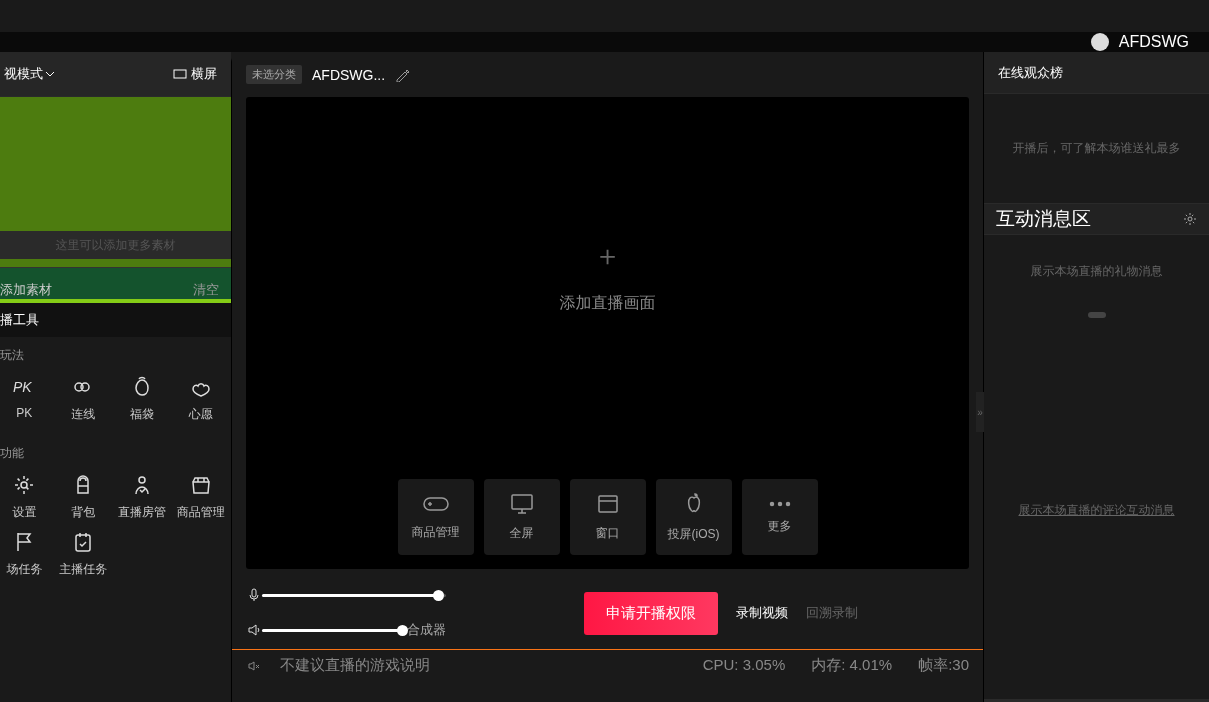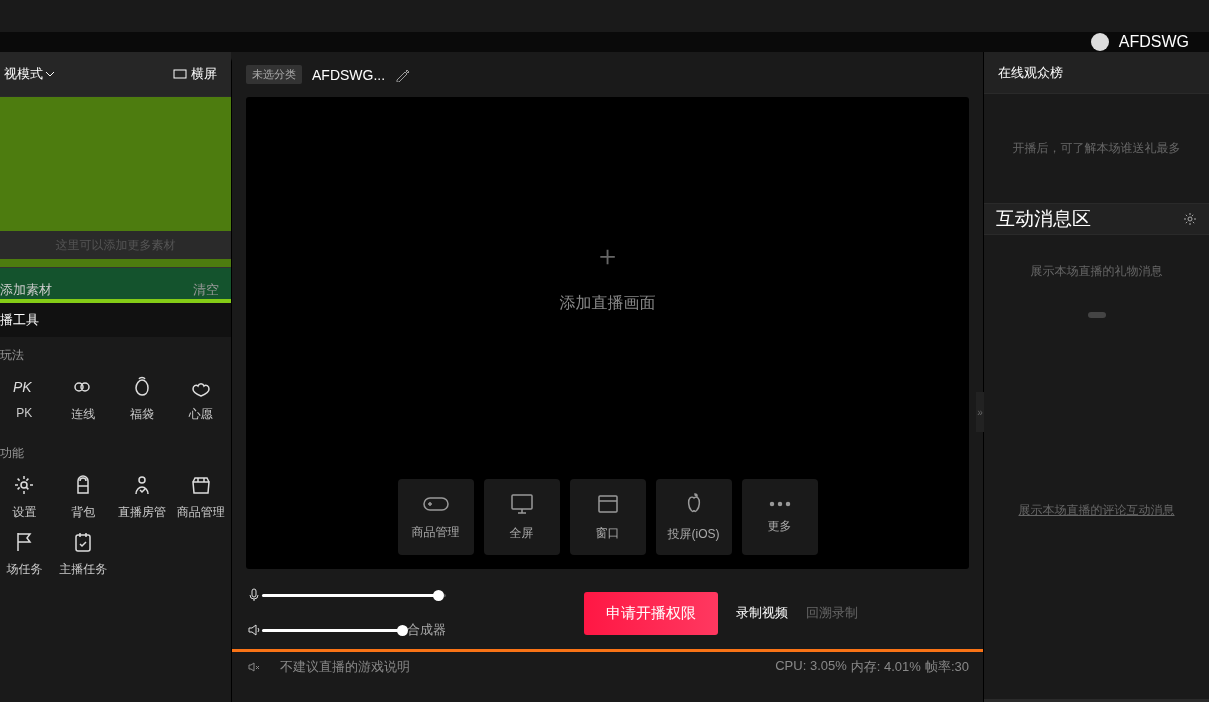--- a/index.html
+++ b/index.html
@@ -40,22 +40,22 @@
 .controls { background:#1a1a1a; padding:18px 14px 10px 14px; display:flex; align-items:center; gap:18px; flex-wrap:wrap;}
 .slider-group{display:flex; flex-direction:column; gap:18px; width:200px;}
 .slider-row{display:flex; align-items:center; }
 .slider{ flex:1; height:3px; background:#555; position:relative; border-radius:2px;}
 .slider .fill{position:absolute; left:0; top:0; bottom:0; background:#fff; border-radius:2px;}
 .slider .knob{position:absolute; top:-4px; width:11px; height:11px; border-radius:50%; background:#fff;}
 .synth-label{color:#aaa; font-size:13px;}
 .main-btn{ background:linear-gradient(90deg,#ff1744,#ff3860); color:#fff; font-size:15px; padding:12px 22px; border:none; border-radius:3px; cursor:pointer; margin-left:120px;}
 .ctrl-text{color:#fff; font-size:13px; cursor:pointer;}
 .ctrl-text.dis{color:#666;}
-.footer{ height:32px; border-top:3px solid #f97316; display:flex; align-items:center; padding:0 14px; font-size:13px; color:#888; gap:20px;}
-.footer .right{margin-left:auto; display:flex; gap:4px;}
+.footer{ height:32px; border-top:1px solid #f97316; display:flex; align-items:center; padding:0 14px; font-size:15px; color:#888; gap:20px;}
+.footer .right{margin-left:auto; display:flex; gap:26px;}
 .right-panel { width:226px; background:#1a1a1a; border-left:1px solid #000; display:flex; flex-direction:column;}
 .rp-header { height:42px; display:flex; align-items:center; padding:0 14px; color:#fff; font-size:13px; background:#222; border-bottom:1px solid #2a2a2a;}
 .rp-hint { color:#666; font-size:12px; text-align:center; padding:46px 10px;}
 .rp-header2{height:32px; display:flex; align-items:center; justify-content:space-between; padding:0 12px; color:#fff; font-size:19px; border-top:1px solid #2a2a2a; border-bottom:1px solid #2a2a2a; background:#222;}
 .divider-knob{height:14px; display:flex; align-items:center; justify-content:center;}
 .divider-knob span{width:18px; height:6px; background:#444; border-radius:3px; display:block;}
 .chat-input{margin-top:auto; border-top:1px solid #2a2a2a; padding:0;}
 .chat-input input{width:100%; background:#2a2a2a; border:none; color:#aaa; font-size:12px; padding:10px 10px; outline:none;}
 .expand-handle{position:absolute; right:-1px; top:340px; width:8px; height:40px; background:#222; display:flex; align-items:center; justify-content:center; color:#666; font-size:10px; cursor:pointer;}
 .spacer{flex:1;}

